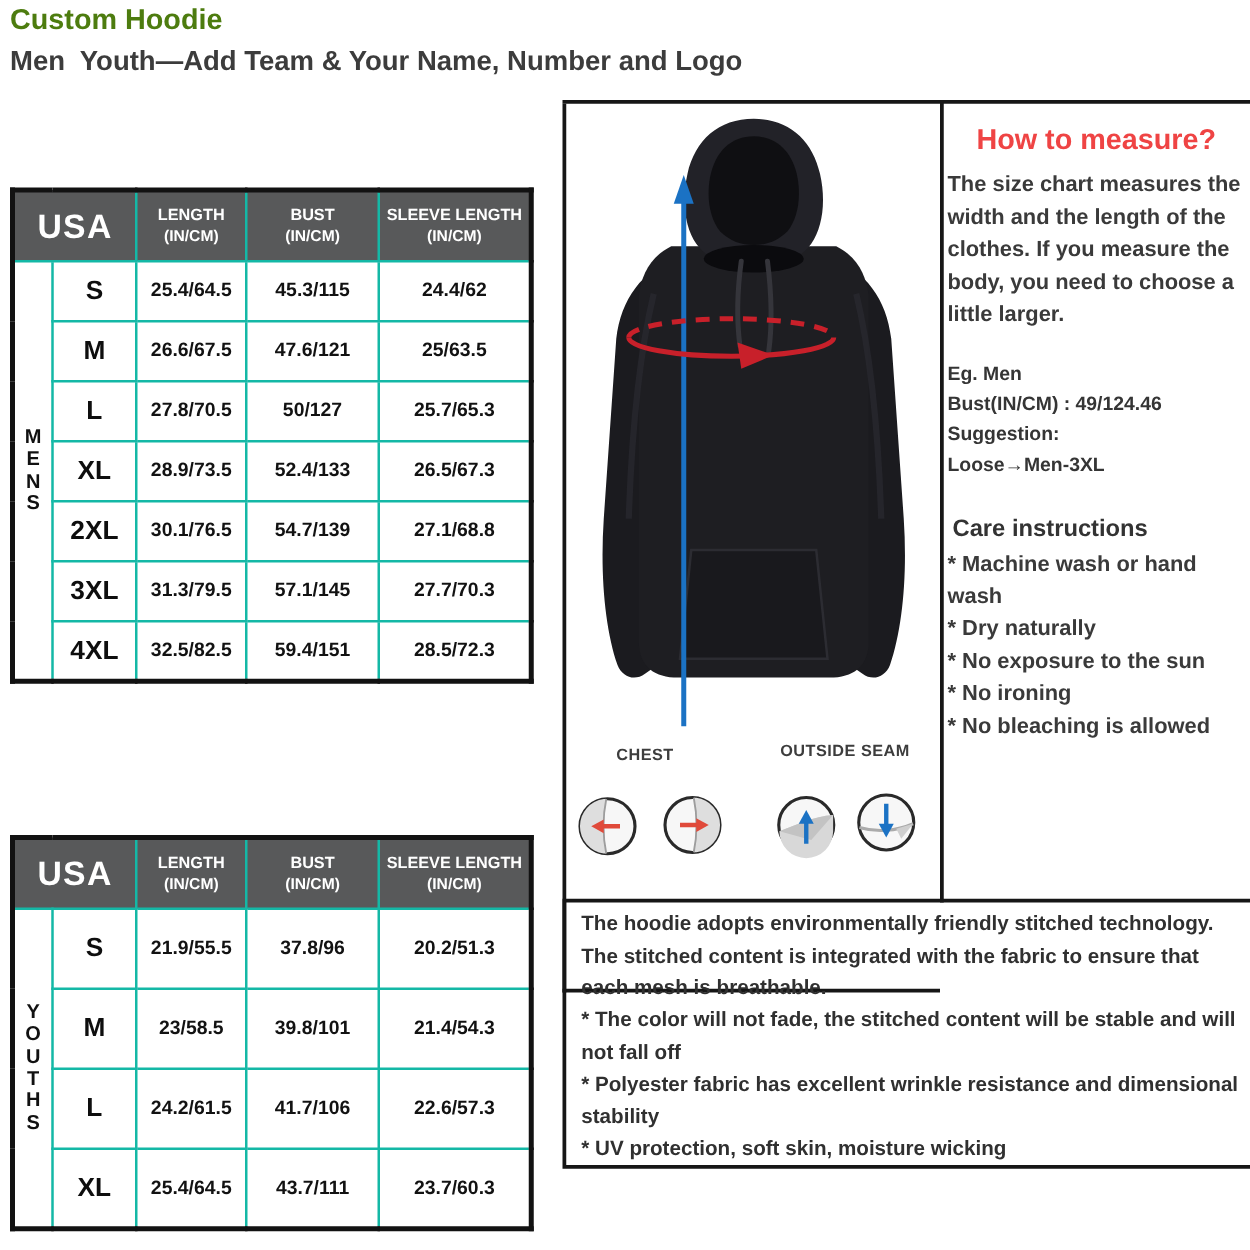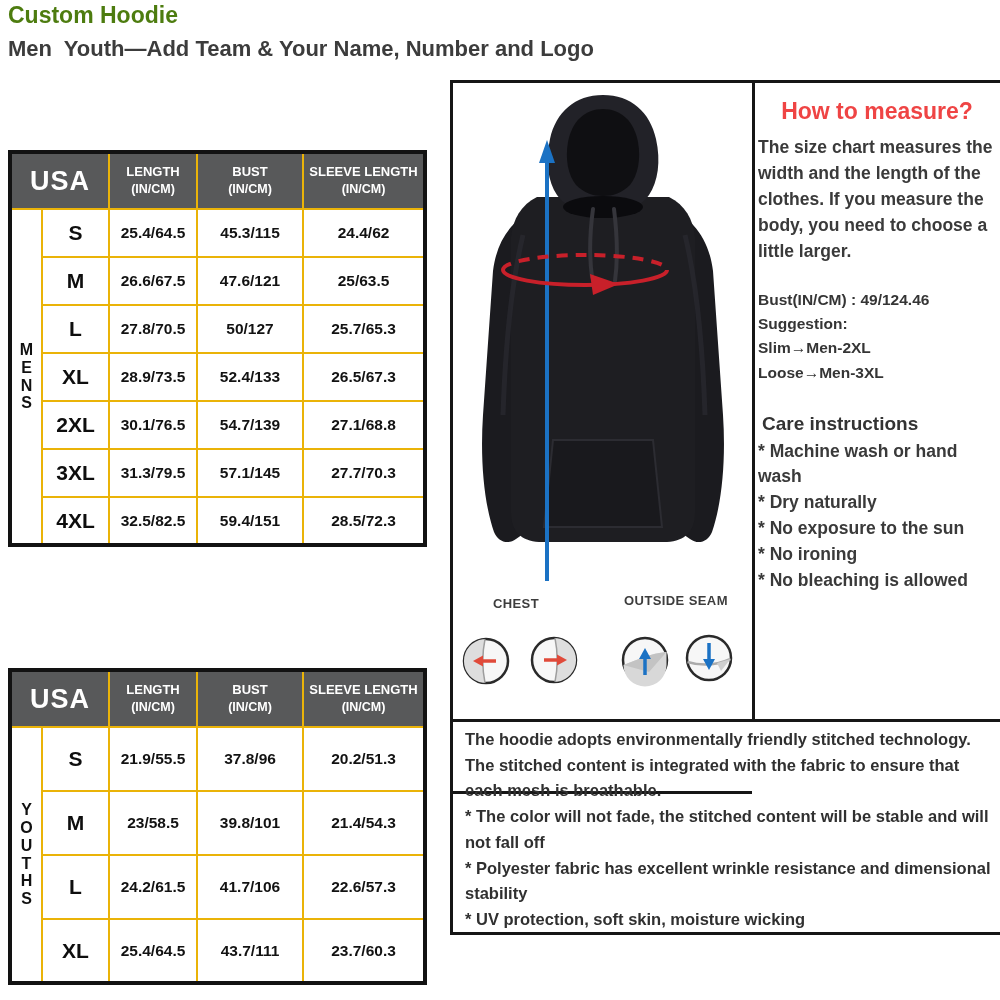--- a/index.html
+++ b/index.html
@@ -11,21 +11,21 @@
 
   
   .page-title    { position:absolute; left:8px;  top:2px;  font-size:23px; font-weight:700; color:#4d7c0f; }
   .page-subtitle { position:absolute; left:8px;  top:36px; font-size:22px; font-weight:700; color:#3c3c3c; white-space:pre; }
 
   
   .size-table { position:absolute; left:8px; border-collapse:collapse; table-layout:fixed;
                 background:#fff; border:4px solid #121212; }
   .size-table.mens   { top:150px; width:415px; }
   .size-table.youths { top:668px; width:415px; }
-  .size-table th, .size-table td { border:2px solid #eab308; padding:0; text-align:center; vertical-align:middle; }
+  .size-table th, .size-table td { border:2px solid #14b8a6; padding:0; text-align:center; vertical-align:middle; }
   .size-table thead th { background:#58595a; color:#ffffff; }
   .size-table thead tr { height:57px; }
   .size-table.mens tbody tr   { height:48px; }
   .size-table.youths tbody tr { height:64px; }
   th.usa  { font-size:27px; font-weight:700; letter-spacing:1px; }
   th.colh { font-size:13px; font-weight:700; line-height:1.3; }
   th.colh .sub { font-size:12.5px; }
   td.group-cell { font-size:16px; font-weight:700; line-height:1.12; white-space:pre-line; color:#111; }
   td.size-cell  { font-size:21px;  font-weight:700; color:#0e0e0e; }
   td.val-cell   { font-size:15.5px; font-weight:700; color:#121212; }
@@ -266,23 +266,23 @@
       <line x1="0" y1="-15" x2="0" y2="3" stroke="#1b72c4" stroke-width="3.5"></line>
       <polygon points="0,12 -6,1 6,1" fill="#1b72c4"></polygon>
     </g>
   </svg>
 </div>
 
 <div class="measure-panel">
   <div class="measure-heading">How to measure?</div>
   <p class="measure-desc">The size chart measures the width and the length of the clothes.  If you measure the body, you need to choose a little larger.</p>
   <div class="example">
+      <div>Eg. Men</div>
       <div>Bust(IN/CM) : 49/124.46</div>
       <div>Suggestion:</div>
-      <div>Slim→Men-2XL</div>
       <div>Loose→Men-3XL</div>
     </div>
   <div class="care-heading">Care instructions</div>
   <div class="care-list">
       <div>* Machine wash or hand wash</div>
       <div>* Dry naturally</div>
       <div>* No exposure to the sun</div>
       <div>* No ironing</div>
       <div>* No bleaching is allowed</div>
     </div>

